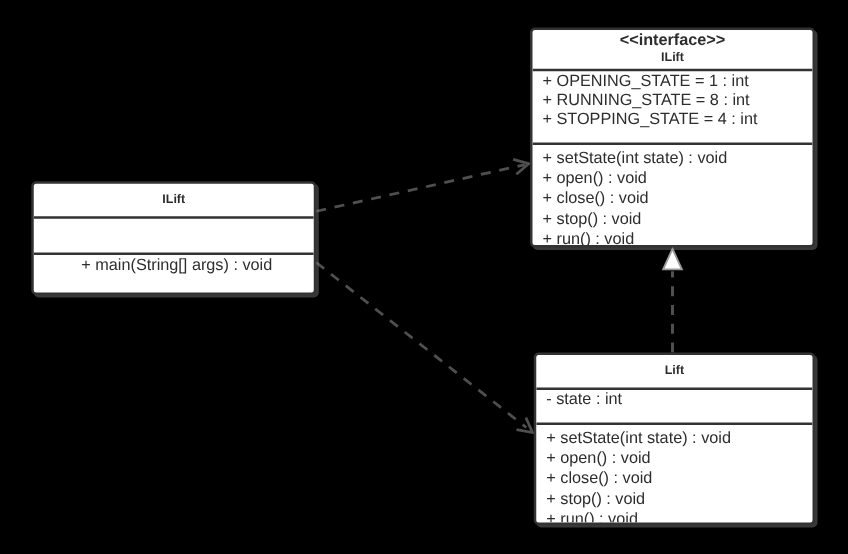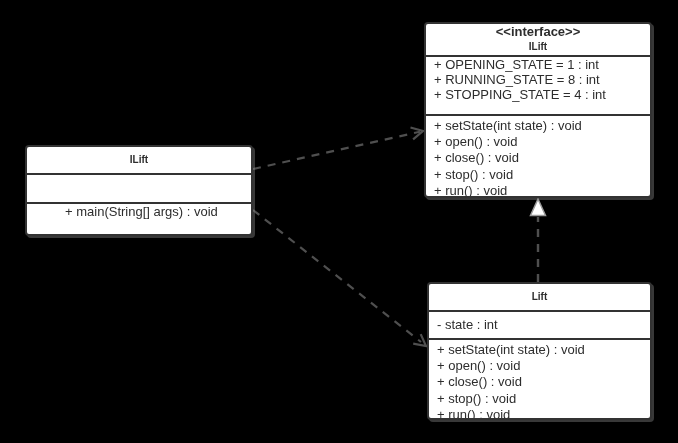--- a/index.html
+++ b/index.html
@@ -39,21 +39,21 @@
   #box-client .methods { display:flex; padding-top:0;margin-left:30px; }
 
   
   #box-ilift { left:424px; top:22px; width:228px; height:176px; }
   #box-ilift .hdr { height:31px; }
   #box-ilift .attrs { height:59px; padding-top:1px; }
 
   
   #box-lift { left:427px; top:282px; width:225px; height:138px; }
   #box-lift .hdr { height:26px; }
-  #box-lift .attrs { height:28px; display:flex; align-items:center; }
+  #box-lift .attrs { height:28px; display:flex; }
 </style>
 </head>
 <body>
 
 <div class="canvas">
 
   <svg class="arrow-layer" width="678" height="443" viewBox="0 0 678 443">
 
     <g>
       <line x1="253" y1="169" x2="420" y2="131.7" stroke="#4f4f4f" stroke-width="2.2" stroke-dasharray="8 7" fill="none"></line>

